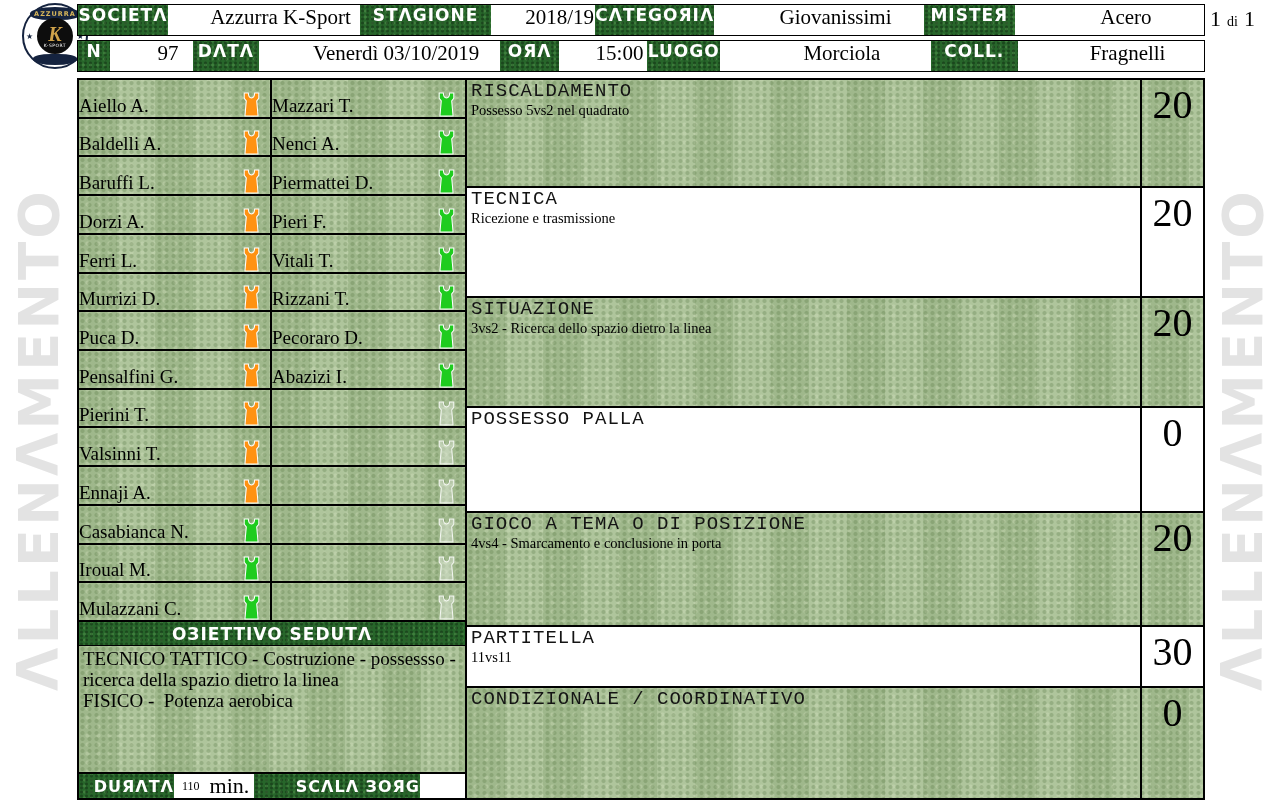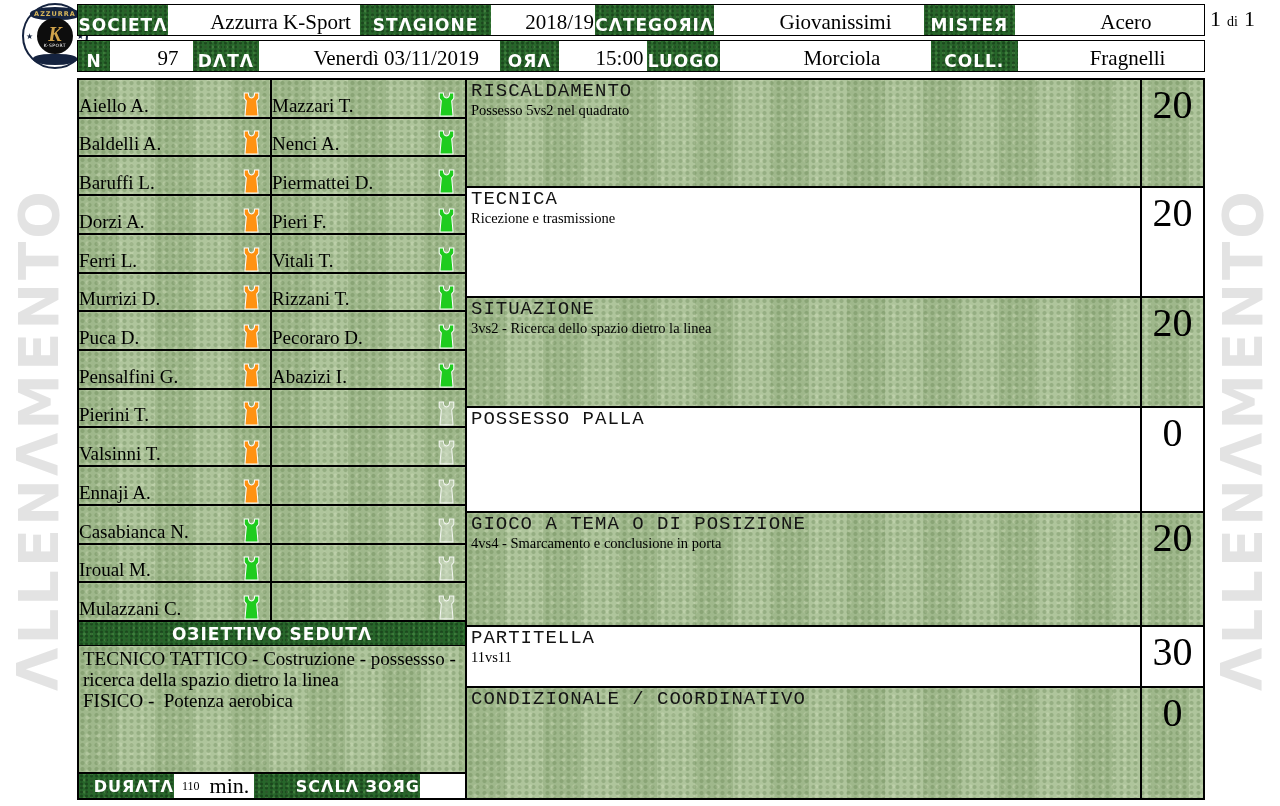--- a/index.html
+++ b/index.html
@@ -52,21 +52,21 @@
   #logo .star{position:absolute;top:27px;font-size:8px;color:#15233f;}
   #logo .star.sl{left:2px;} #logo .star.sr{right:2px;}
   
   #page-indicator{position:absolute;left:1210px;top:6px;width:66px;display:flex;align-items:baseline;gap:6px;justify-content:flex-start;}
   #page-indicator .big{font-size:22px;}
   #page-indicator .small{font-size:14px;}
   
   .hrow{position:absolute;left:77px;width:1128px;height:32px;display:flex;border:1px solid #000;box-sizing:border-box;background:#fff;}
   #header-row1{top:4px;}
   #header-row2{top:40px;}
-  .hcell{height:100%;display:flex;align-items:flex-end;justify-content:center;box-sizing:border-box;}
+  .hcell{height:100%;display:flex;align-items:flex-start;justify-content:center;box-sizing:border-box;}
   .hlabel{font-size:17px;}
   .hvalue{font-size:21px;background:#fff;padding-left:33px;}
   
   #left-table{position:absolute;left:77px;top:78px;width:390px;height:722px;border:2px solid #000;box-sizing:border-box;
       display:flex;flex-direction:column;}
   #player-rows{height:542px;display:flex;flex-direction:column;}
   .prow{flex:1;display:flex;border-bottom:2px solid #000;box-sizing:border-box;}
   .pcell{width:50%;display:flex;align-items:flex-end;box-sizing:border-box;}
   .pcell.first{border-right:2px solid #000;}
   .pname{font-size:19px;flex:1;}
@@ -143,21 +143,21 @@
     <div class="hcell hvalue" style="width: 193px;">Acero</div>
   </div>
 <div class="hrow" id="header-row2">
     <div class="hcell hlabel darkgrass" style="width: 33px;">
       <span class="techno">N</span>
     </div>
     <div class="hcell hvalue" style="width: 84px;">97</div>
     <div class="hcell hlabel darkgrass" style="width: 68px;">
       <span class="techno">DΛTΛ</span>
     </div>
-    <div class="hcell hvalue" style="width: 247px;">Venerdì 03/11/2019</div>
+    <div class="hcell hvalue" style="width: 247px;">Venerdì 03/10/2019</div>
     <div class="hcell hlabel darkgrass" style="width: 60px;">
       <span class="techno">OЯΛ</span>
     </div>
     <div class="hcell hvalue" style="width: 90px;">15:00</div>
     <div class="hcell hlabel darkgrass" style="width: 75px;">
       <span class="techno">LUOGO</span>
     </div>
     <div class="hcell hvalue" style="width: 215px;">Morciola</div>
     <div class="hcell hlabel darkgrass" style="width: 90px;">
       <span class="techno">COLL.</span>

